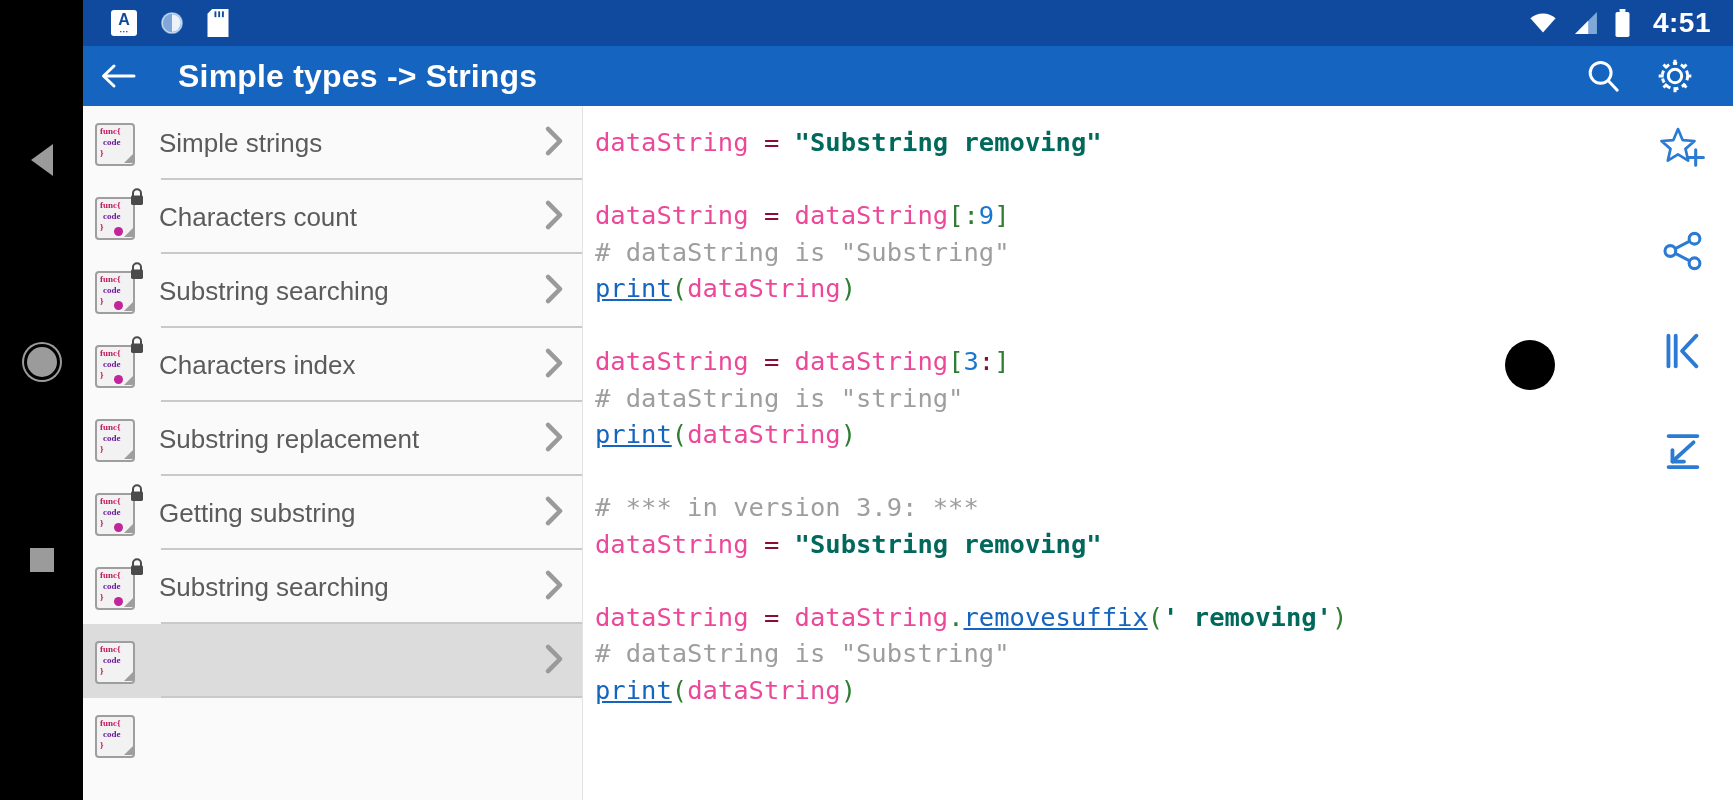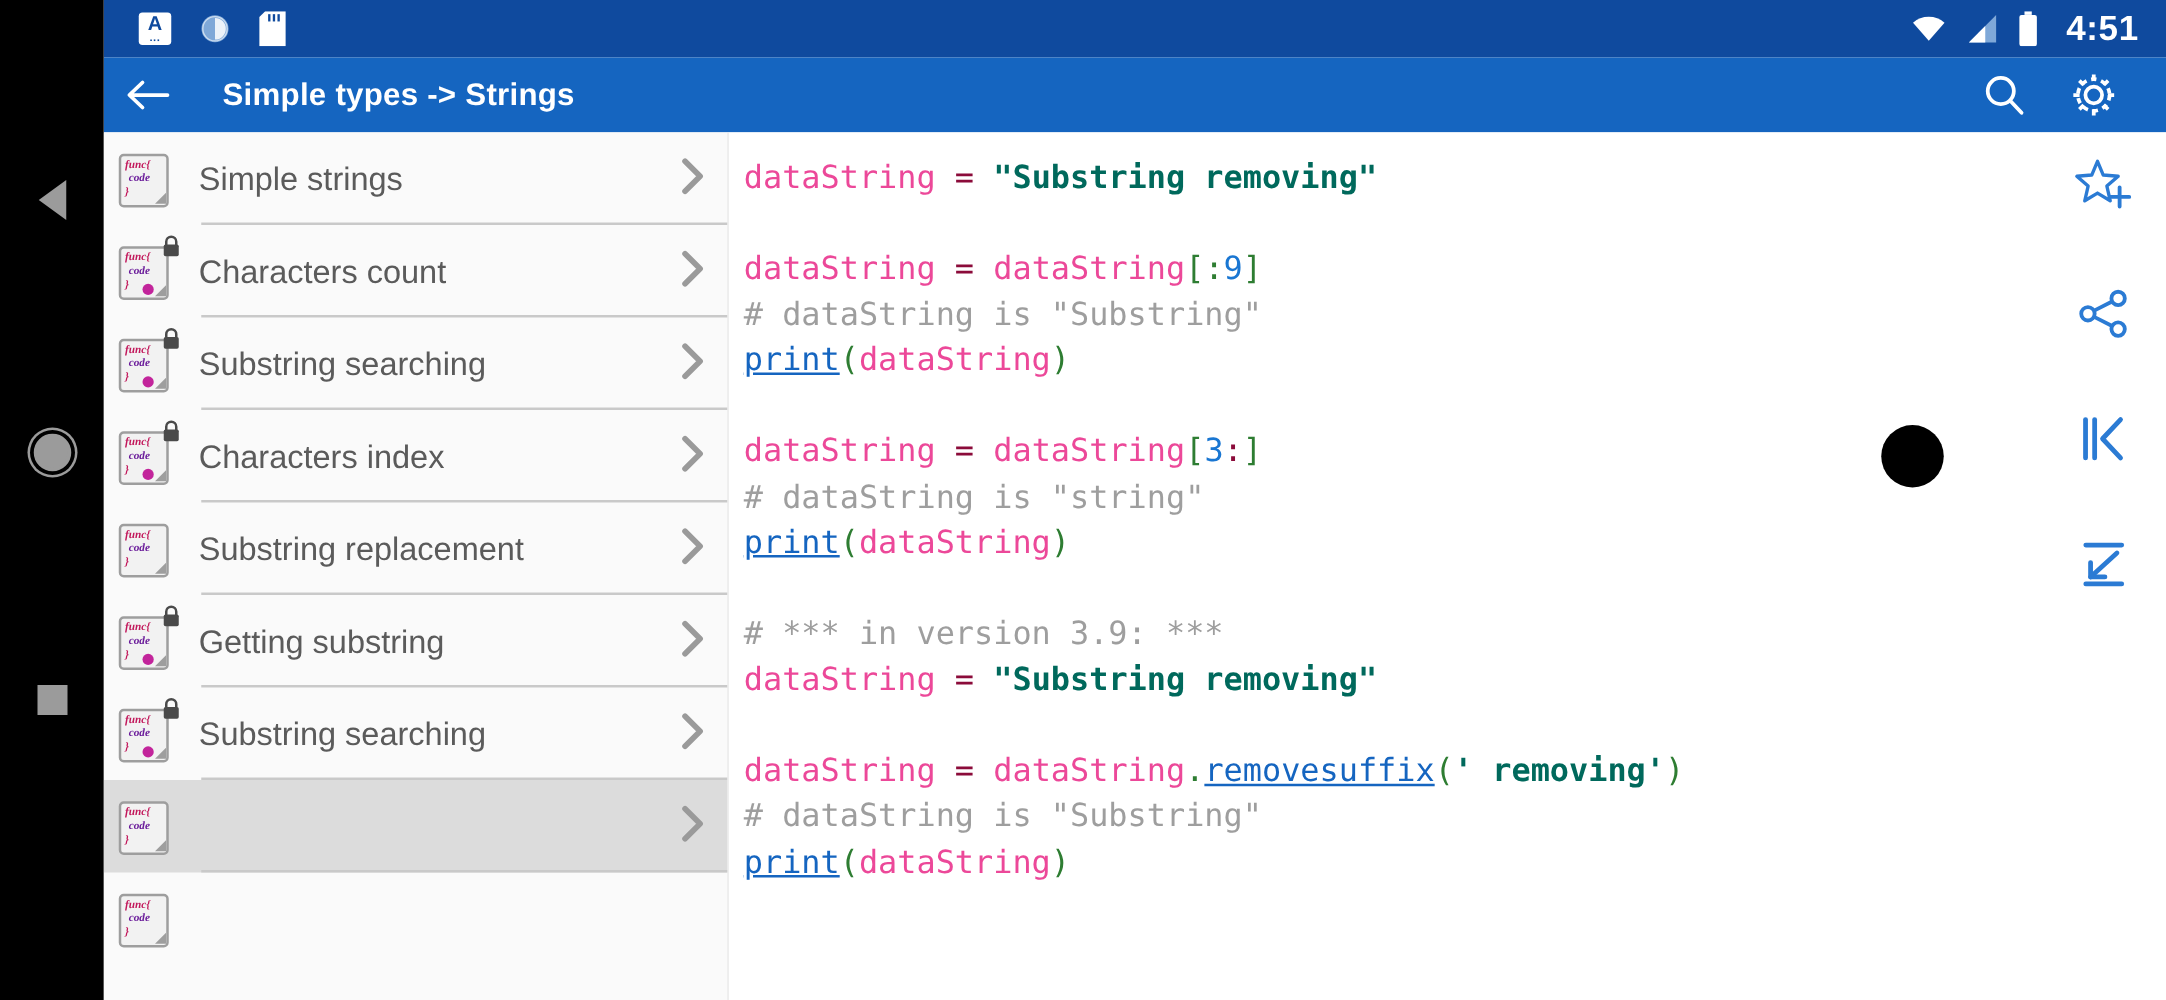--- a/index.html
+++ b/index.html
@@ -70,21 +70,21 @@
   
   .appbar {
     position: relative; height: 60px; background: #1565c0;
     display: flex; align-items: center; color: #fff;
   }
   .appbar .back-arrow {
     width: 70px; display: flex; align-items: center; justify-content: center;
     cursor: pointer;
   }
   .appbar .title {
-    font-size: 25px; font-weight: bold; letter-spacing: .2px;
+    font-size: 32px; font-weight: bold; letter-spacing: .2px;
     margin-left: 25px;
   }
   .appbar .actions { margin-left: auto; display: flex; align-items: center; gap: 28px; padding-right: 36px; }
   .act { width: 44px; height: 44px; display: flex; align-items: center; justify-content: center; cursor: pointer; }
 
   
   .content { position: relative; display: flex; height: 694px; background: #fff; }
 
   
   .sidelist {
@@ -99,21 +99,21 @@
   .srow .sep {
     position: absolute; left: 78px; right: 0; bottom: 0; height: 2px; background: #c9c9c9;
   }
   .srow .label {
     font-size: 26px; color: #5b5b5b; margin-left: 22px;
     white-space: nowrap; overflow: hidden;
   }
   .srow .chev { margin-left: auto; }
 
   
-  .codeicon { position: relative; width: 42px; height: 46px; flex: 0 0 42px; font-style: italic; }
+  .codeicon { position: relative; width: 42px; height: 46px; flex: 0 0 42px; }
   .codeicon .sheet {
     position: absolute; left: 0; top: 3px; width: 40px; height: 43px;
     background: #f2f2f2; border: 2px solid #9e9e9e; border-radius: 4px;
     overflow: hidden;
   }
   .codeicon .l1, .codeicon .l2, .codeicon .l3 {
     position: absolute; left: 3px; font-size: 9px; font-family: "Liberation Serif", serif;
     font-weight: bold; line-height: 11px;
   }
   .codeicon .l1 { top: 1px; color: #c2185b; }

